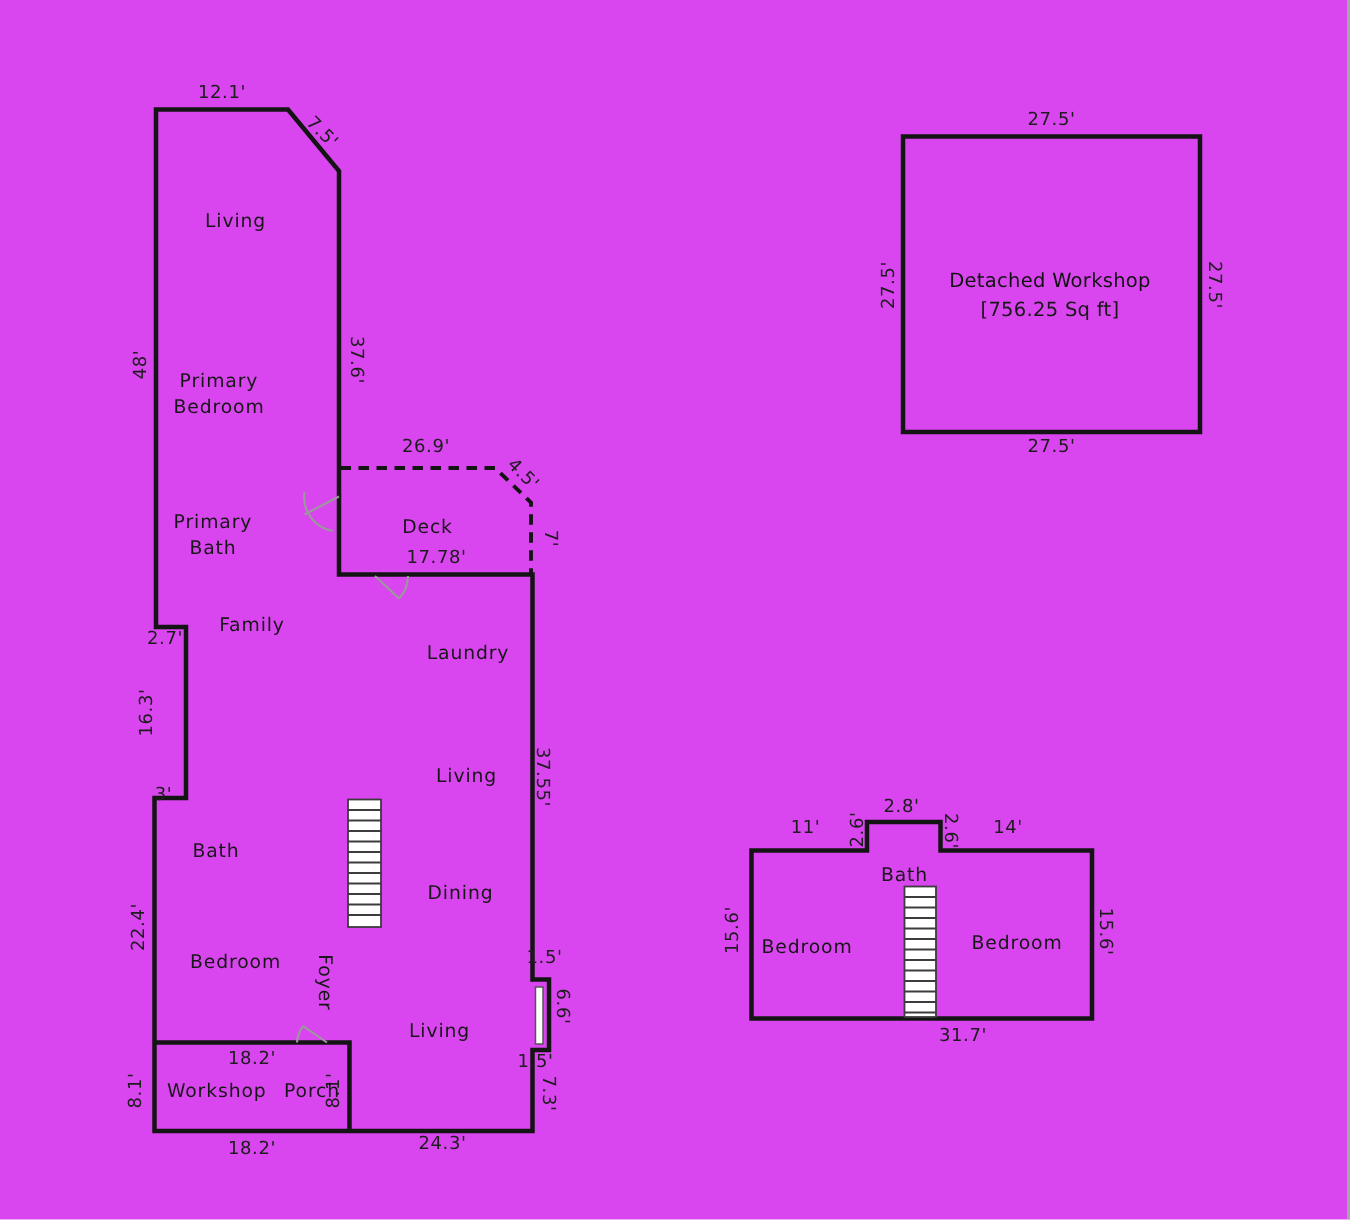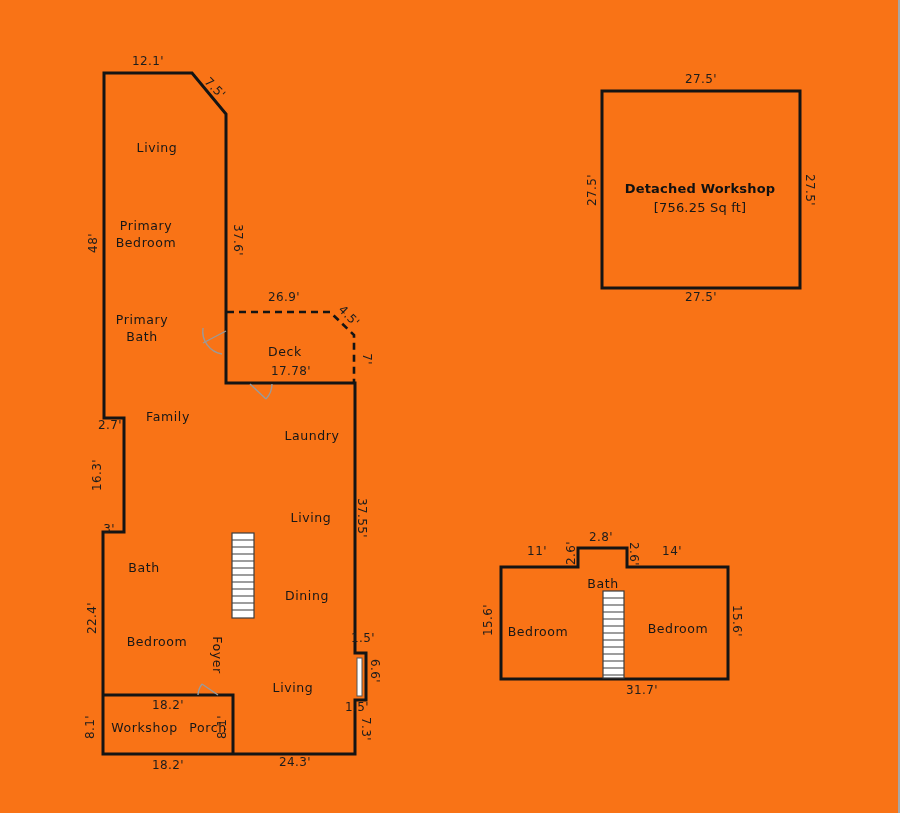--- a/index.html
+++ b/index.html
@@ -1,33 +1,33 @@
 <!DOCTYPE html>
 <html><head>
 <meta charset="utf-8">
 <style>
   html,body{margin:0;padding:0;background:#ffffff;}
   .stage{
-    position:relative;width:900px;height:813px;background:#f97316;
+    position:relative;width:900px;height:813px;background:#d946ef;
     font-family:"DejaVu Sans","Liberation Sans",sans-serif;overflow:hidden;
   }
   svg.plan{position:absolute;left:0;top:0;}
   .right-border{position:absolute;right:0;top:0;width:2px;height:813px;background:#a6a6a6;}
   .lbl{
     position:absolute;transform:translate(-50%,-50%);
     white-space:nowrap;color:#1d1d1d;
   }
   .dim{font-size:12px;letter-spacing:.4px;}
   .room{font-size:12.5px;letter-spacing:.6px;color:#171717;}
   .ccw{transform:translate(-50%,-50%) rotate(-90deg);}
   .cw{transform:translate(-50%,-50%) rotate(90deg);}
   .r45{transform:translate(-50%,-50%) rotate(45deg);}
-  .two{text-align:center;line-height:17px;}
+  .two{text-align:center;line-height:17px;margin-top:28px;}
   .two span{display:block;}
-  .bold{font-weight:bold;font-size:13px;letter-spacing:.2px;color:#111;text-align:right;}
+  .bold{font-weight:normal;font-size:13px;letter-spacing:.2px;color:#111;text-align:right;}
   .area{font-size:13px;letter-spacing:.2px;color:#171717;}
   .wordgap{word-spacing:7px;}
 </style>
 </head>
 <body>
 
 <div class="stage">
 
   <svg class="plan" width="900" height="813" viewBox="0 0 900 813">
     <g fill="none" stroke="#141414" stroke-width="3" stroke-linejoin="miter">

